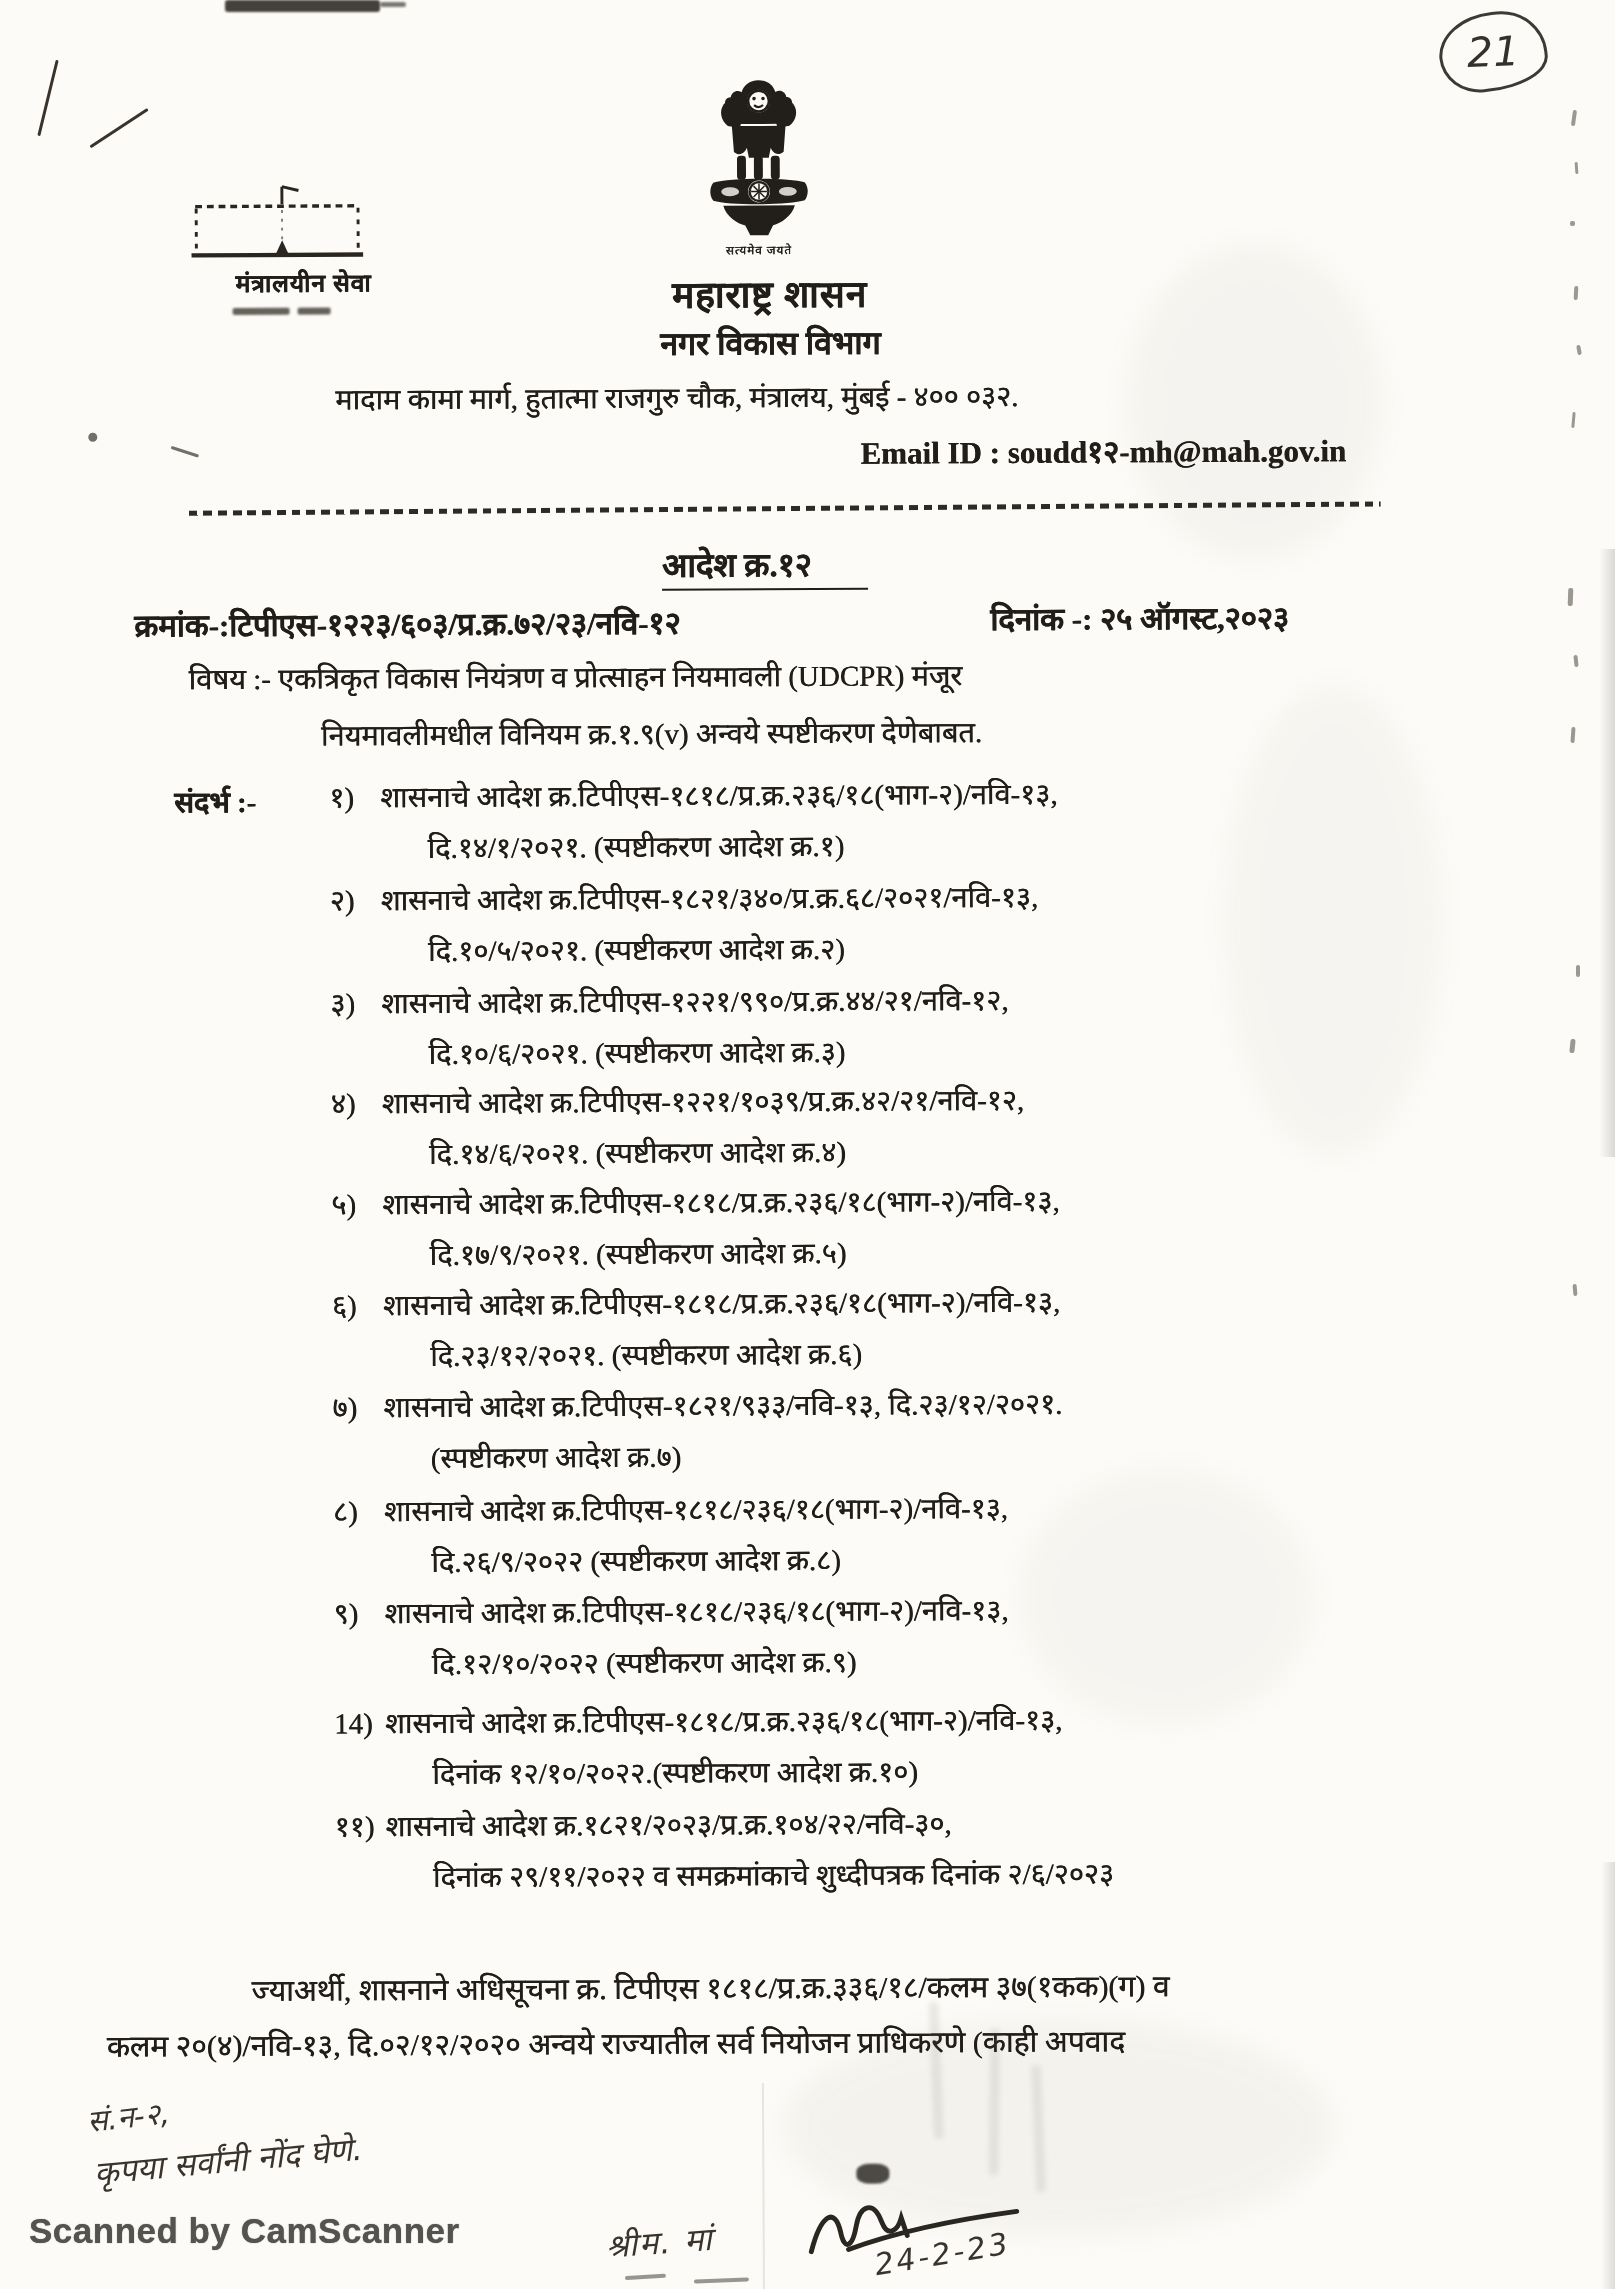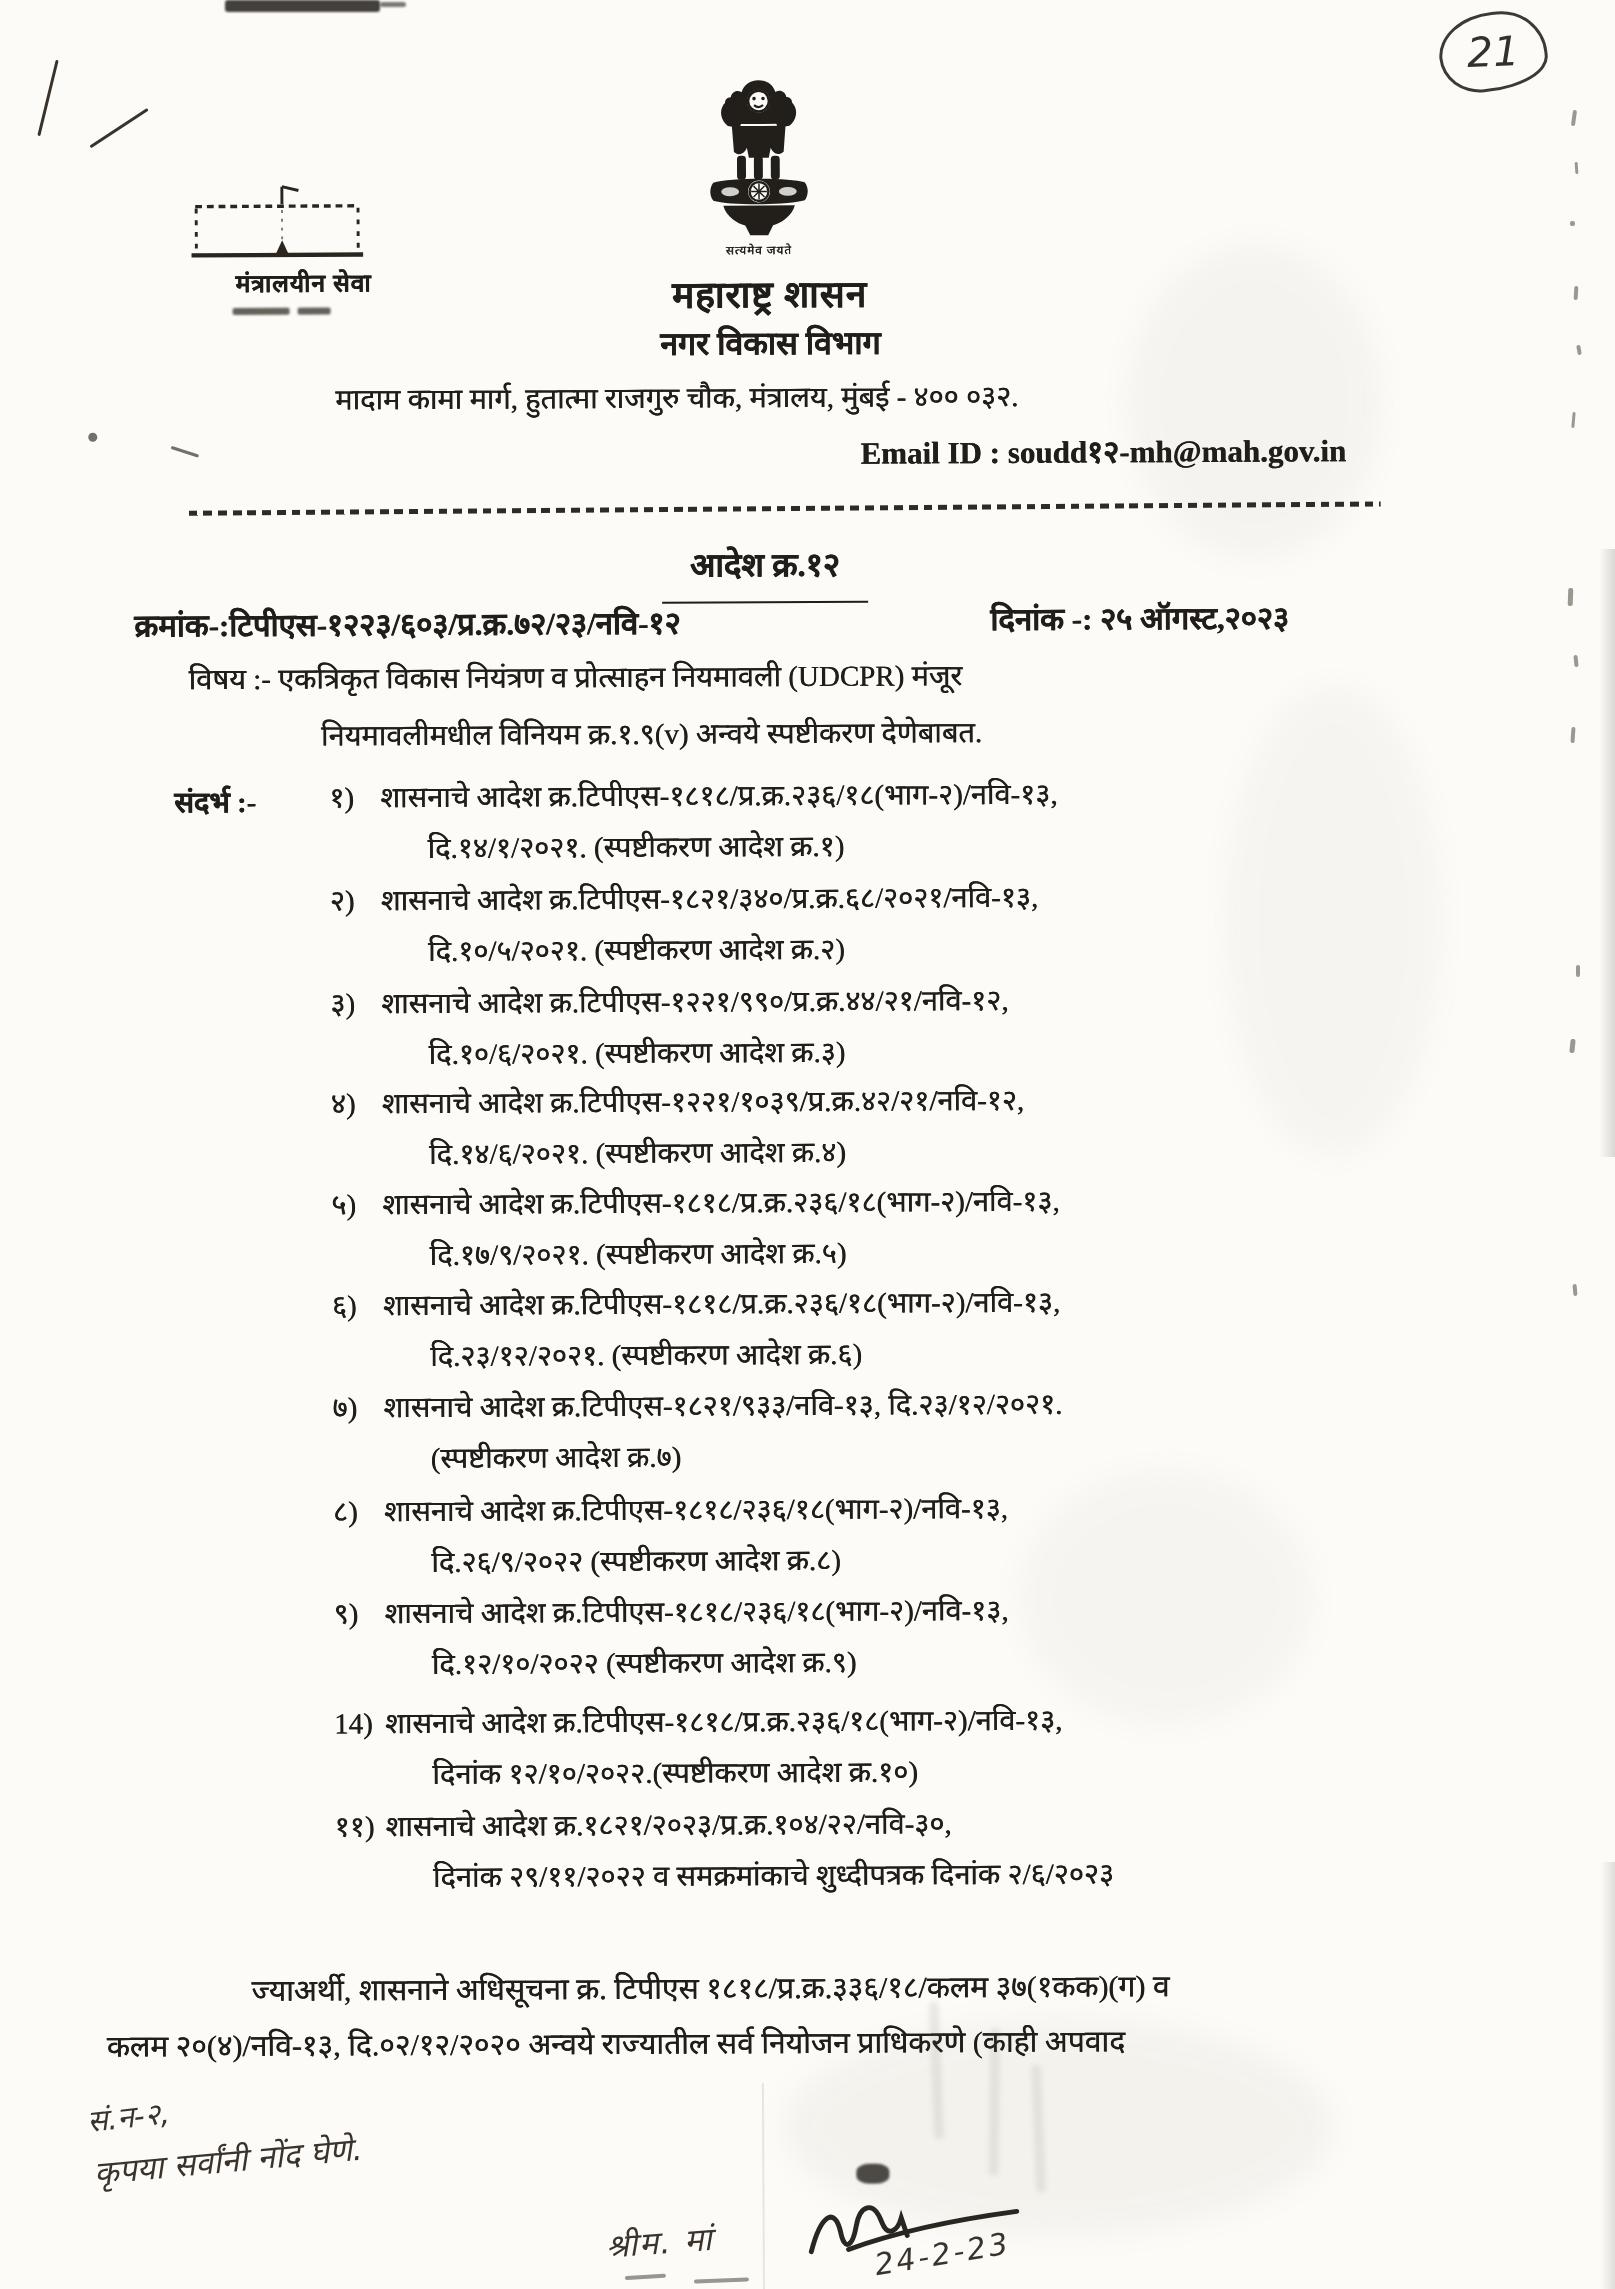--- a/index.html
+++ b/index.html
@@ -9,21 +9,21 @@
     font-family:"Liberation Serif","DejaVu Serif",serif;color:#211d18;
   }
   .abs{position:absolute;}
   .dev{color:#211d18;text-shadow:0.4px 0 currentColor;white-space:nowrap;}
   .content{position:absolute;left:0;top:0;width:1615px;height:2290px;transform:rotate(-0.3deg);}
   .gov-title{font-size:37px;font-weight:bold;text-align:center;letter-spacing:1px;}
   .dept{font-size:32px;font-weight:bold;text-align:center;}
   .addr{font-size:29px;}
   .email{font-size:31px;font-weight:bold;}
   .dashline{height:4.9px;background:repeating-linear-gradient(90deg,#2e2a25 0 8.8px,transparent 8.8px 14.7px);transform:rotate(-0.15deg);}
-  .order-title{font-size:33px;font-weight:bold;text-align:center;border-bottom:2.9px solid #211d18;padding-bottom:15px;}
+  .order-title{font-size:33px;font-weight:bold;text-align:left;border-bottom:2.9px solid #211d18;padding-bottom:2px;}
   .refline{font-size:31px;font-weight:bold;}
   .body-text{font-size:29px;}
   .ref-item{position:absolute;left:331px;font-size:29px;line-height:35px;}
   .ref-no{display:inline-block;min-width:51px;}
   .ref-l2{margin-top:15.7px;padding-left:98px;white-space:nowrap;}
   .hand{font-family:"DejaVu Sans",sans-serif;font-style:italic;color:#39332c;white-space:nowrap;}
   .motto{font-size:11.8px;text-align:center;letter-spacing:1px;}
   .stamp-title{font-size:24.5px;font-weight:bold;text-align:right;letter-spacing:1px;}
   .blurbar{display:inline-block;height:6.9px;background:#332e27;filter:blur(1.3px);opacity:.75;border-radius:2px;vertical-align:middle;}
   .circle21{
@@ -209,15 +209,16 @@
     <svg class="abs" style="left:784px;top:2181px;" width="235" height="108" viewBox="0 0 240 110">
       <g fill="none" stroke="#2a2620" stroke-width="5" stroke-linecap="round">
         <path d="M22 72 C32 34 46 26 52 52 C56 72 64 68 68 46 C72 24 86 20 94 42 C100 58 110 52 114 38 L120 56"></path>
         <path d="M60 70 C110 52 170 40 232 32"></path>
       </g>
     </svg>
     <div class="abs hand" style="left:868px;top:2237px;font-size:30px;transform:rotate(-9deg);letter-spacing:2.9px;">24-2-23</div>
 
   </div>
 
+  <div class="abs scanner" style="left:29px;top:2211px;">Scanned by CamScanner</div>
 
 </div>
 
 
 </body></html>

